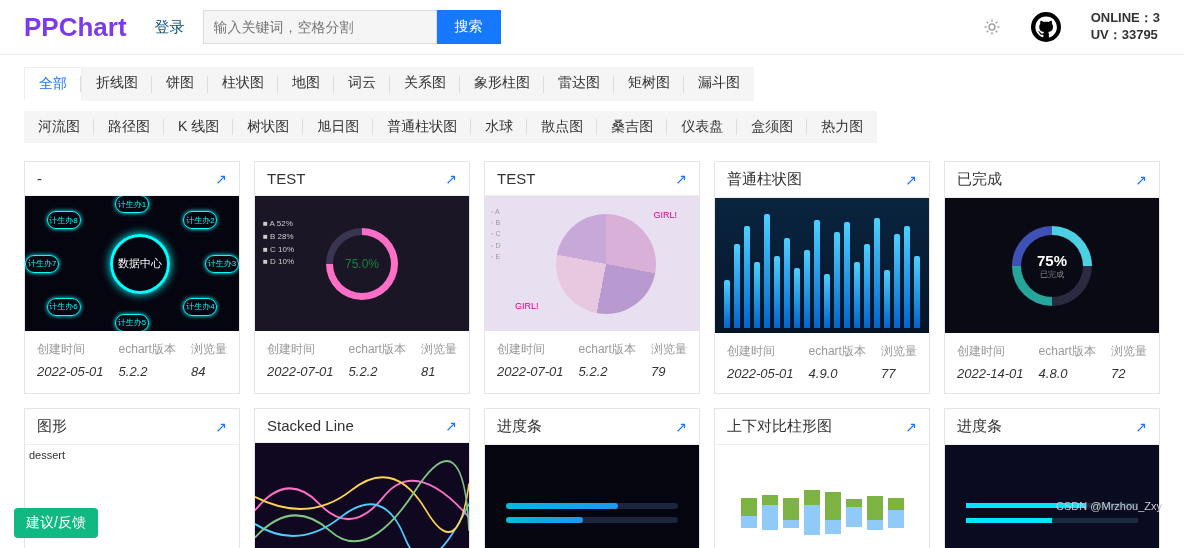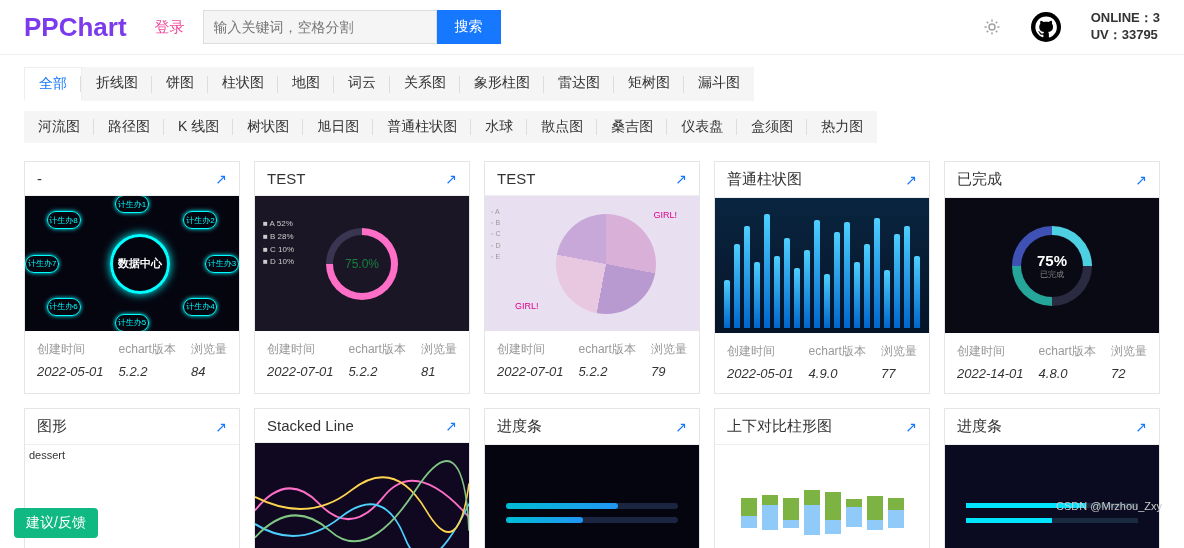--- a/index.html
+++ b/index.html
@@ -1,19 +1,19 @@
 <!DOCTYPE html>
 <html><head>
 <meta charset="utf-8">
 <style>
 * { margin: 0; padding: 0; box-sizing: border-box; }
 body { font-family: -apple-system, BlinkMacSystemFont, "Segoe UI", Helvetica, Arial, sans-serif; font-size: 14px; color: #333; background: #fff; }
 .header { display: flex; align-items: center; padding: 10px 24px; border-bottom: 1px solid #eee; }
 .logo { font-size: 26px; font-weight: 600; color: #7c3aed; margin-right: 28px; }
-.login-link { color: #ec4899; margin-right: 18px; font-size: 15px; cursor: pointer; }
+.login-link { color: #0c4a6e; margin-right: 18px; font-size: 15px; cursor: pointer; }
 .search-wrap { display: flex; align-items: stretch; }
 .search-input { width: 234px; height: 34px; padding: 0 10px; border: 1px solid #ddd; background: #f5f5f5; font-size: 14px; outline: none; }
 .search-btn { height: 34px; padding: 0 18px; background: #1677ff; color: #fff; border: none; font-size: 14px; cursor: pointer; }
 .header-right { margin-left: auto; display: flex; align-items: center; gap: 30px; }
 .sun-icon { width: 18px; height: 18px; cursor: pointer; opacity: 0.6; }
 .gh-icon { width: 30px; height: 30px; cursor: pointer; }
 .stats { font-weight: 700; font-size: 13px; line-height: 1.3; }
 .tabs-wrap { padding: 12px 24px 0 24px; }
 .tab-row { display: flex; flex-wrap: wrap; gap: 0; margin-bottom: 10px; }
 .tab { padding: 7px 14px; font-size: 14px; color: #333; cursor: pointer; background: #f5f5f5; position: relative; }
@@ -27,21 +27,21 @@
 .thumb { width: 100%; height: 135px; display: flex; align-items: center; justify-content: center; position: relative; overflow: hidden; }
 .meta { padding: 10px 12px 12px 12px; display: flex; justify-content: space-between; font-size: 12px; gap: 6px; }
 .meta-col { display: flex; flex-direction: column; gap: 6px; min-width: 0; }
 .meta-label { color: #999; font-size: 12px; }
 .meta-val { color: #333; font-size: 13px; font-style: italic; }
 .feedback { position: fixed; left: 14px; bottom: 10px; background: #10b981; color: #fff; padding: 6px 12px; border-radius: 4px; font-size: 14px; cursor: pointer; }
 .watermark { position: fixed; right: 22px; bottom: 36px; color: #ccc; font-size: 11px; pointer-events: none; }
 
 
 .t-dark { background:#050510; color:#fff; }
-.t1 .center-ring { width:60px; height:60px; border:3px solid #0ff; border-radius:50%; display:flex; align-items:center; justify-content:center; font-size:11px; font-weight:bold; box-shadow:0 0 10px #0ff; position:relative; z-index:2;margin-left:16px;}
+.t1 .center-ring { width:60px; height:60px; border:3px solid #0ff; border-radius:50%; display:flex; align-items:center; justify-content:center; font-size:11px; font-weight:normal; box-shadow:0 0 10px #0ff; position:relative; z-index:2;margin-left:16px;}
 .t1 .node { position:absolute; width:34px; height:18px; border:1px solid #0ff; border-radius:9px; font-size:8px; display:flex; align-items:center; justify-content:center; color:#0ff; box-shadow:0 0 4px #0ff;}
 .t2 { background:#1a1625; }
 .t2 .ring { width:72px; height:72px; border-radius:50%; background:conic-gradient(#ff6ec7 0 75%, #3a3550 75% 100%); display:flex; align-items:center; justify-content:center;}
 .t2 .ring-in { width:58px; height:58px; border-radius:50%; background:#1a1625; display:flex; align-items:center; justify-content:center; font-size:12px; color:#15803d;}
 .t2 .legend { position:absolute; left:8px; top:22px; font-size:8px; color:#ccc; line-height:1.6;}
 .t3 { background:#e8e0f0;padding-left:28px; }
 .t3 .pie { width:100px; height:100px; border-radius:50%; background:conic-gradient(#d8b0d8 0 28%, #b89ad0 28% 53%, #e8c8e0 53% 78%, #c8a8d8 78% 100%); position:relative;}
 .t3 .legend { position:absolute; left:6px; top:10px; font-size:7px; color:#999; line-height:1.6;}
 .t4 { background:linear-gradient(180deg,#0a2540 0%,#051428 100%); padding:10px 8px 5px 8px; align-items:flex-end; gap:4px;}
 .t4 .bar { width:6px; background:linear-gradient(180deg,#4dd0ff,#0066cc); border-radius:2px 2px 0 0;}

